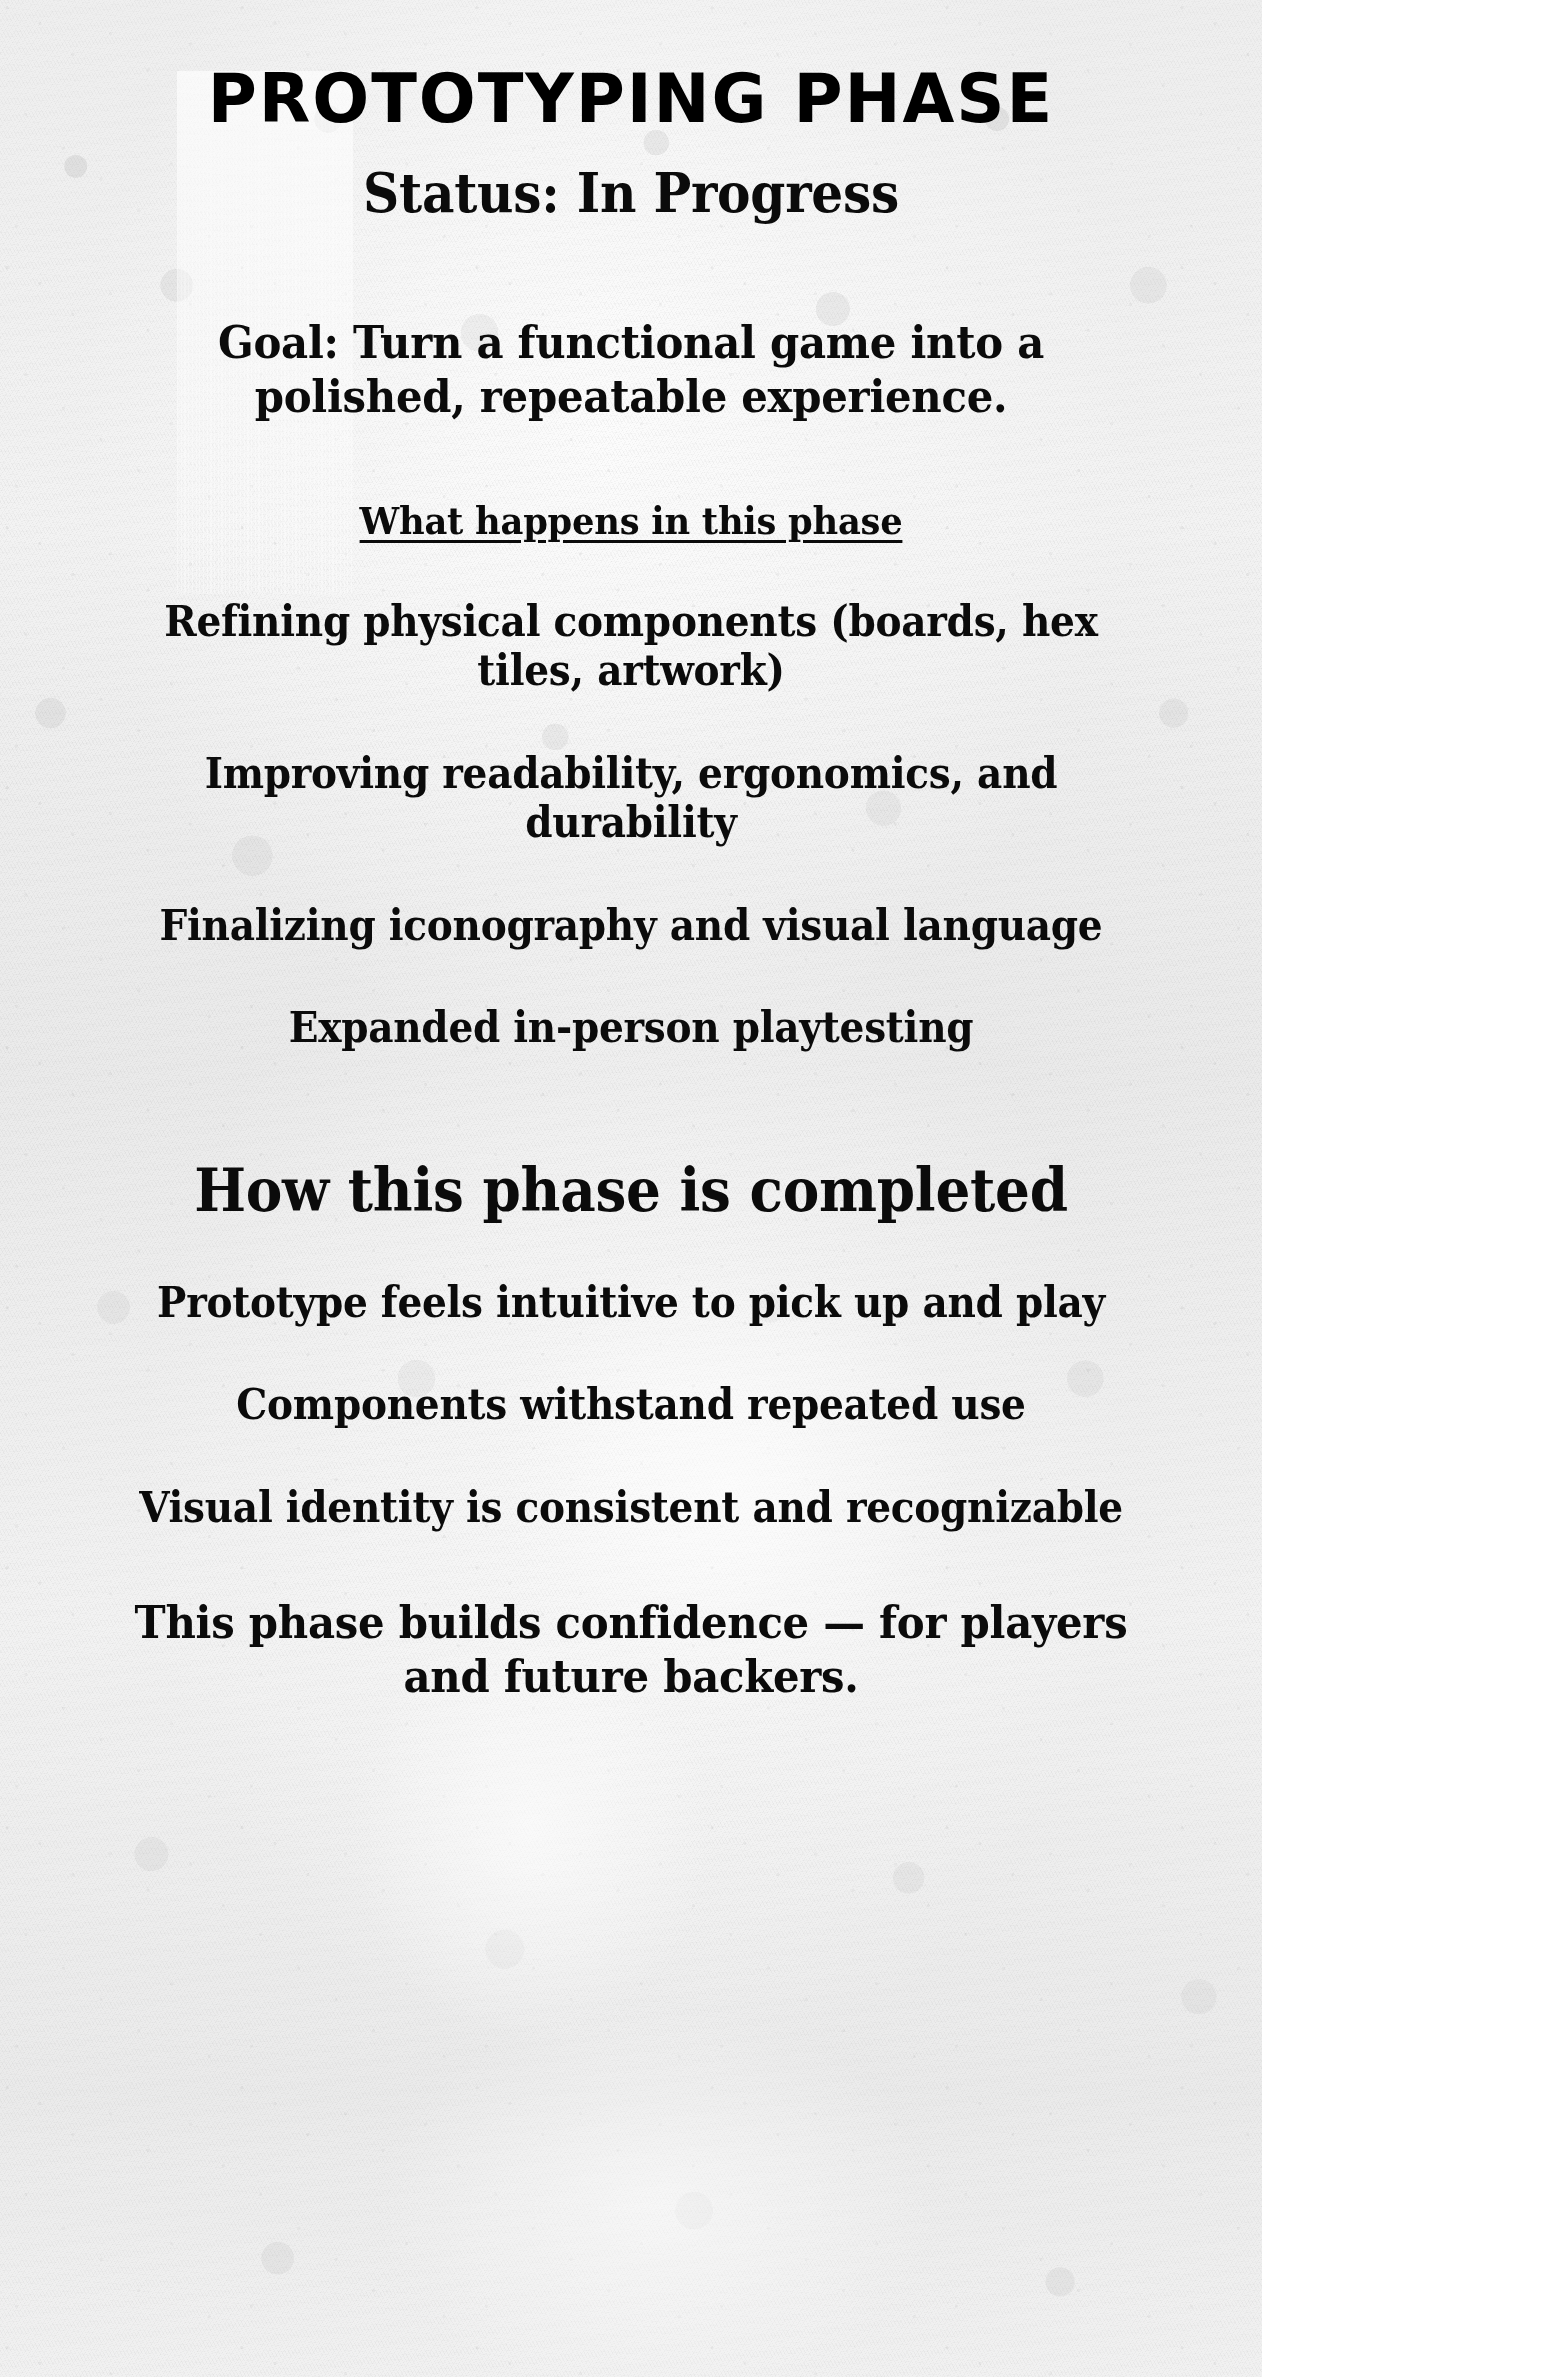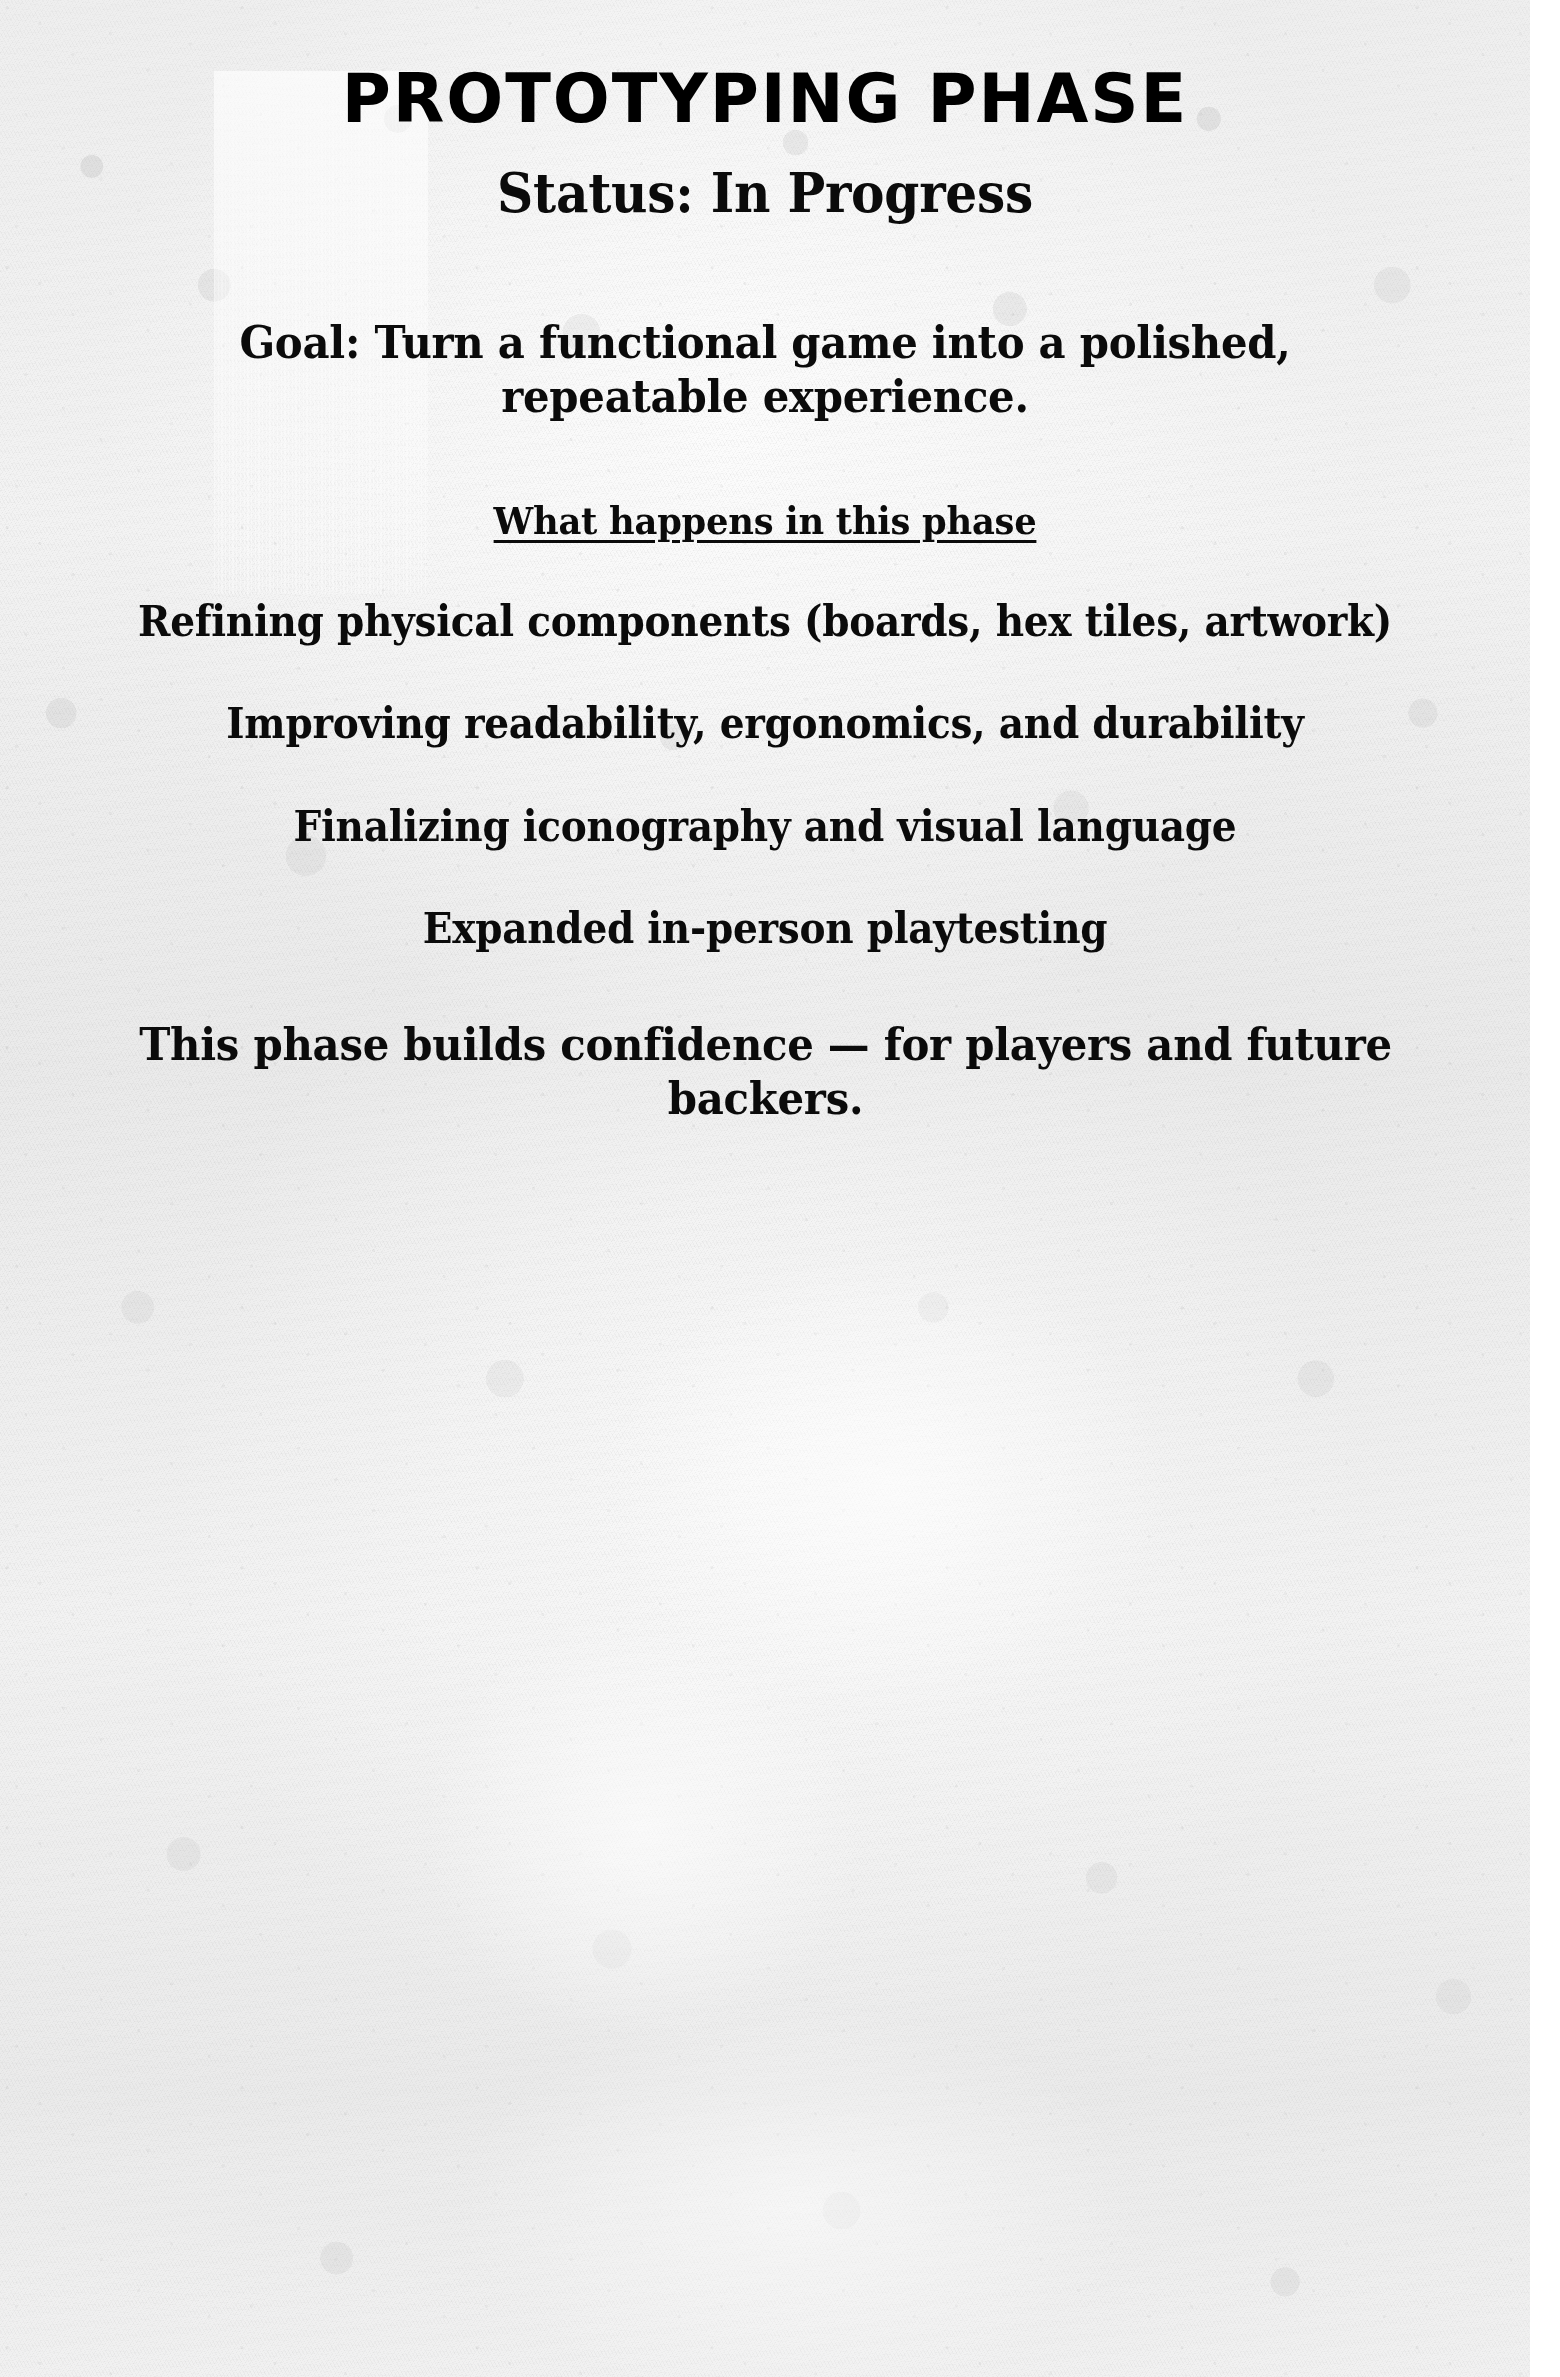--- a/index.html
+++ b/index.html
@@ -10,21 +10,21 @@
   body {
     width: 1561px;
     height: 2377px;
     font-family: "DejaVu Serif", serif;
     overflow: hidden;
   }
 
   
   .page {
     position: relative;
-    width: 1530px;
+    width: 1262px;
     height: 2377px;
     overflow: hidden;
     background: #e9e9e9;
   }
 
   
   .bg-base {
     position: absolute;
     inset: 0;
     background:
@@ -217,18 +217,24 @@
     <p class="goal blackletter">Goal: Turn a functional game into a polished, repeatable experience.</p>
 
     <div class="group">
       <p class="section-heading-underlined blackletter">What happens in this phase</p>
       <p class="bullet blackletter">Refining physical components (boards, hex tiles, artwork)</p>
       <p class="bullet blackletter">Improving readability, ergonomics, and durability</p>
       <p class="bullet blackletter">Finalizing iconography and visual language</p>
       <p class="bullet blackletter">Expanded in-person playtesting</p>
     </div>
 
+    <div class="group">
+      <p class="section-heading-big blackletter">How this phase is completed</p>
+      <p class="bullet blackletter">Prototype feels intuitive to pick up and play</p>
+      <p class="bullet blackletter">Components withstand repeated use</p>
+      <p class="bullet blackletter">Visual identity is consistent and recognizable</p>
+    </div>
 
     <p class="closing blackletter">This phase builds confidence — for players and future backers.</p>
 
   </div>
 </div>
 
 
 </body></html>

